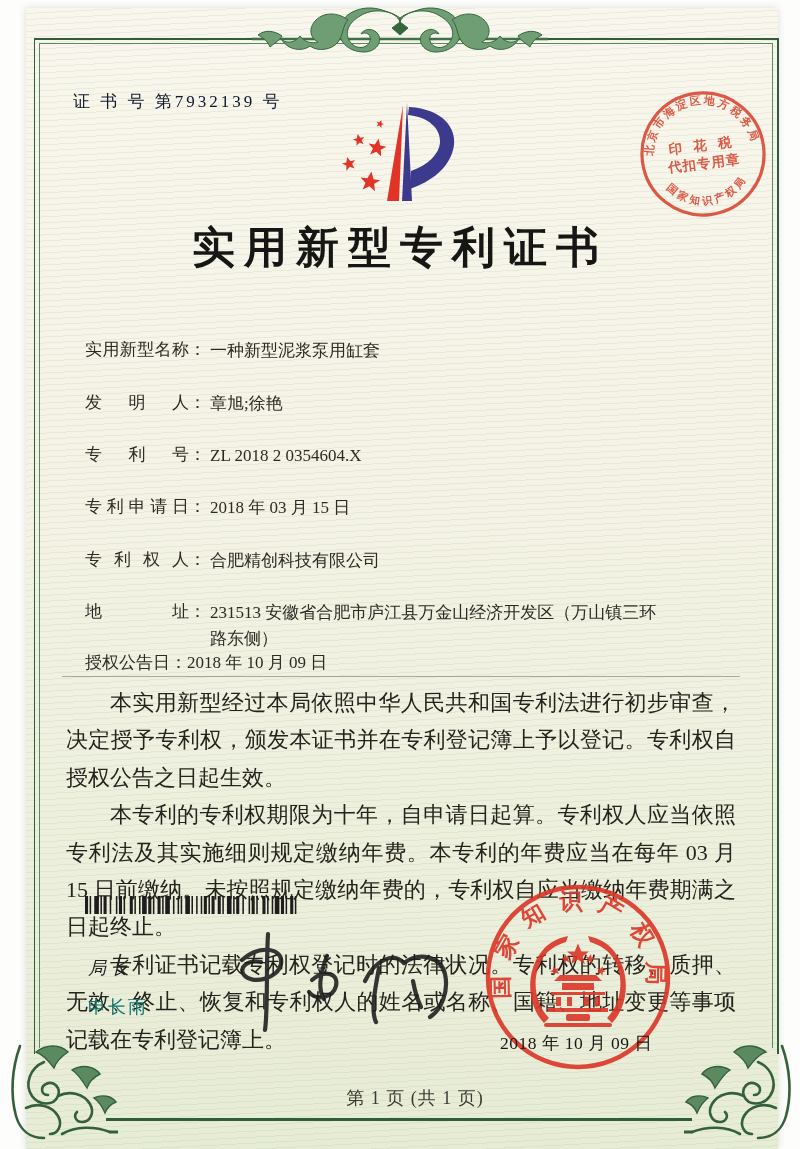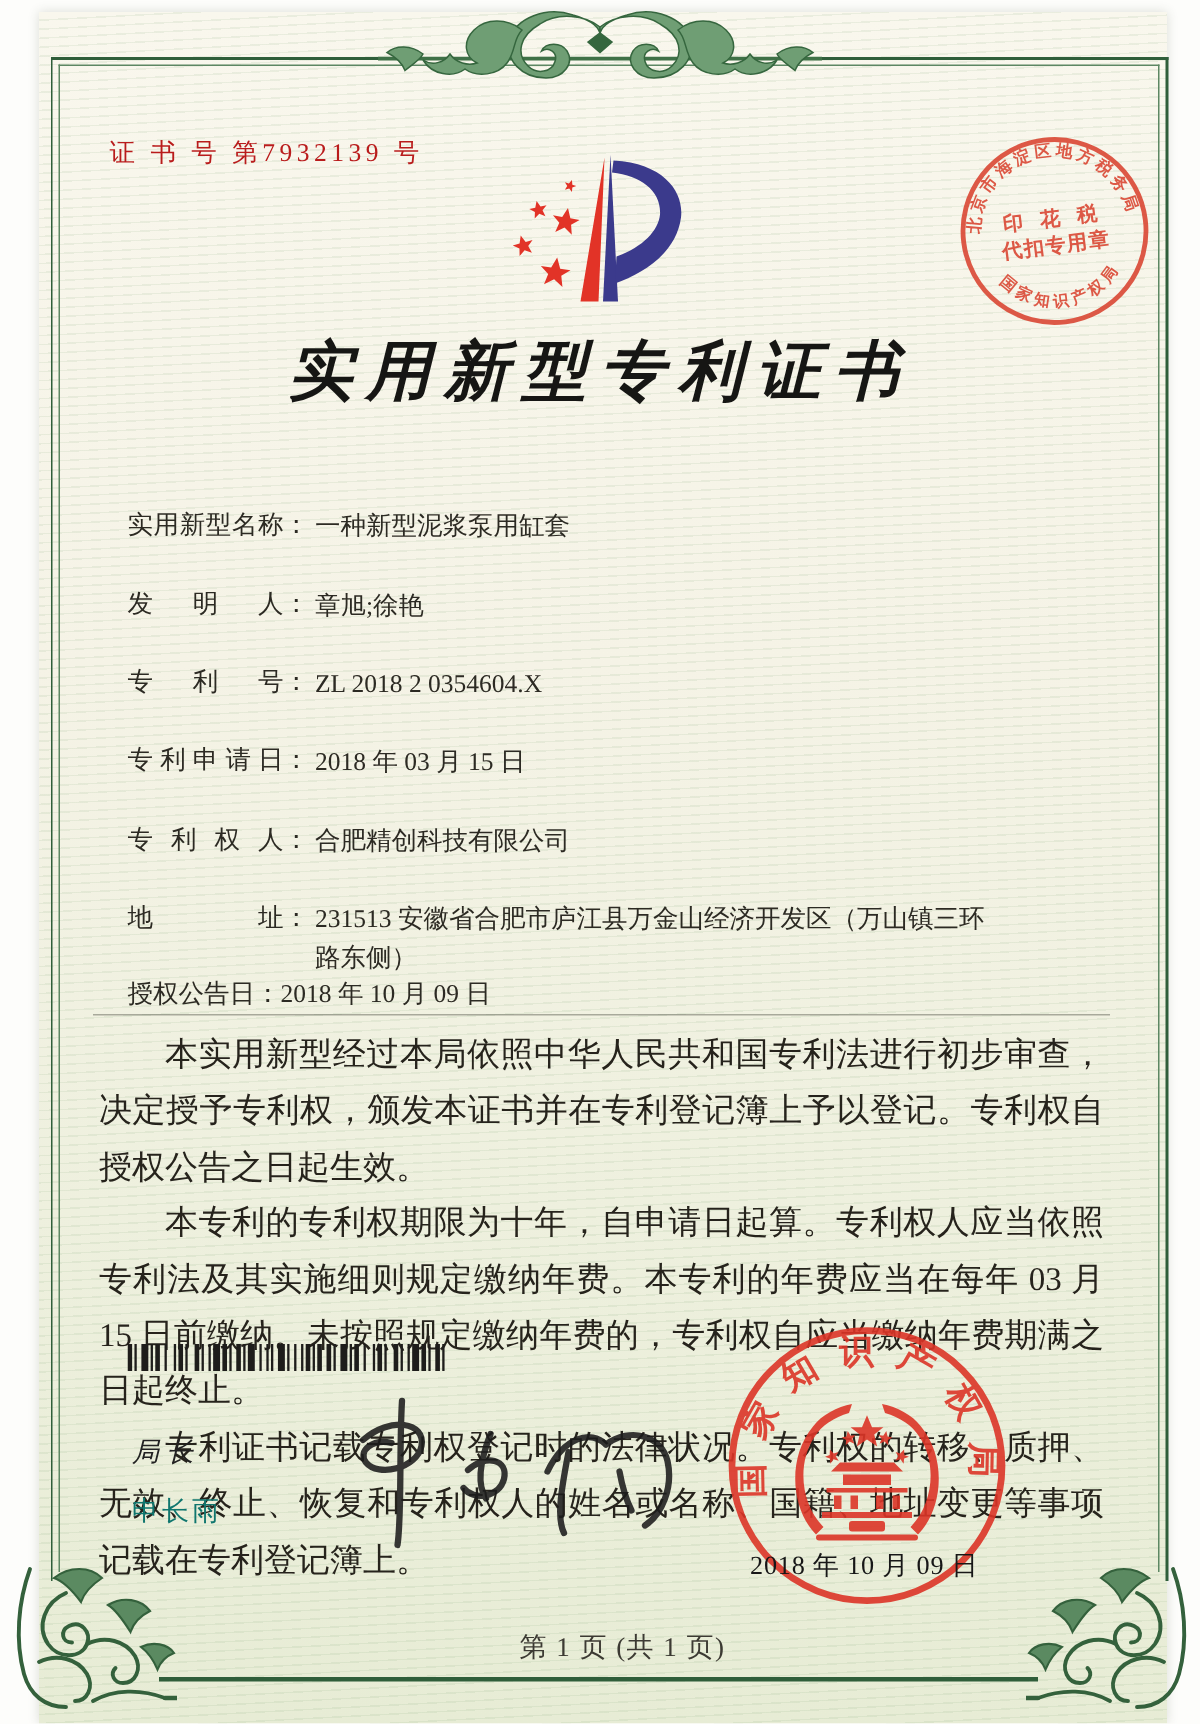--- a/index.html
+++ b/index.html
@@ -30,25 +30,25 @@
   .bottom-line{
     position:absolute;left:106px;top:1118px;width:586px;height:2.5px;
     background:#2f5e3a;pointer-events:none;
   }
   .thin-rule{
     position:absolute;left:62px;top:676px;width:678px;height:1px;
     background:rgba(80,82,70,.45);
   }
   
   .cert-number{
-    position:absolute;left:73px;top:90px;font-size:17px;letter-spacing:3px;color:#b91c1c;
+    position:absolute;left:73px;top:90px;font-size:17px;letter-spacing:3px;color:#0f172a;
   }
   .cert-title{
     position:absolute;left:0;top:219px;width:800px;text-align:center;
-    font-size:43px;font-weight:bold;letter-spacing:9px;color:#161614;font-style:italic;
+    font-size:43px;font-weight:bold;letter-spacing:9px;color:#161614;
   }
   .fields{position:absolute;left:85px;top:338px;width:650px;font-size:17px;color:#2c2a23;}
   .field-row{position:absolute;left:0;}
   .field-label{display:inline-block;width:104px;text-align:justify;text-align-last:justify;vertical-align:top;}
   .field-colon{vertical-align:top;}
   .field-value{display:inline-block;vertical-align:top;margin-left:4px;max-width:470px;line-height:1.55;}
   .grant-row{position:absolute;left:0;top:313px;width:650px;}
   .grant-right{position:absolute;left:370px;top:0;}
   .paragraphs{
     position:absolute;left:66px;top:684px;width:670px;

